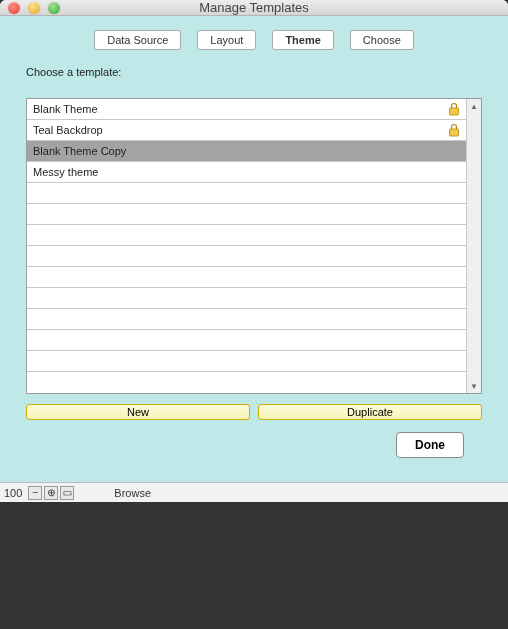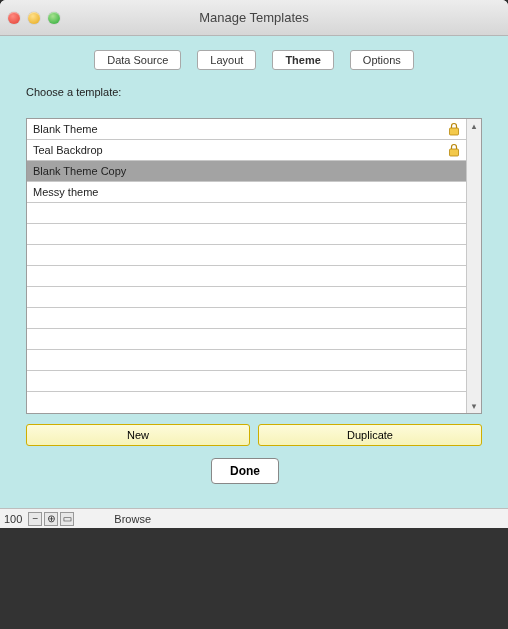--- a/index.html
+++ b/index.html
@@ -1,18 +1,18 @@
 <!DOCTYPE html>
 <html><head>
   <meta charset="utf-8">
   <style>
     * { margin: 0; padding: 0; box-sizing: border-box; font-family: "Lucida Grande", "Helvetica Neue", Arial, sans-serif; }
     body { background: #333; display: flex; align-items: flex-start; justify-content: center; }
     .window { width: 508px; background: #fff; border-radius: 6px 6px 0 0; box-shadow: 0 10px 40px rgba(0,0,0,.6); overflow: hidden; }
-    .titlebar { height: 36px; background: linear-gradient(#ededed,#d6d6d6); border-bottom: 1px solid #b5b5b5; display: flex; align-items: center; position: relative; }
+    .titlebar { height: 16px; background: linear-gradient(#ededed,#d6d6d6); border-bottom: 1px solid #b5b5b5; display: flex; align-items: center; position: relative; }
     .traffic { display: flex; gap: 8px; padding-left: 8px; }
     .tl { width: 12px; height: 12px; border-radius: 50%; box-shadow: inset 0 1px 0 rgba(255,255,255,.4), 0 0 1px rgba(0,0,0,.4); }
     .tl.close { background: radial-gradient(circle at 40% 35%, #ff8a80, #e33e32); }
     .tl.min { background: radial-gradient(circle at 40% 35%, #ffe08a, #e6a817); }
     .tl.zoom { background: radial-gradient(circle at 40% 35%, #a8e28f, #27aa35); }
     .title { position: absolute; left: 0; right: 0; text-align: center; font-size: 13px; color: #444; pointer-events: none; }
     .body { background: #bfe8e8; padding: 14px 12px 14px 12px; }
     .tabs { display: flex; gap: 16px; justify-content: center; margin-bottom: 10px; }
     .tab { background: #fff; border: 1px solid #a8a8a8; border-radius: 3px; padding: 3px 12px; font-size: 11px; cursor: pointer; color: #333; }
     .tab.active { font-weight: bold; }
@@ -21,22 +21,22 @@
     .listwrap { display: flex; border: 1px solid #9c9c9c; background: #fff; }
     .list { flex: 1; }
     .row { height: 21px; border-bottom: 1px solid #c8c8c8; display: flex; align-items: center; padding: 0 6px; font-size: 11px; color: #222; position: relative; cursor: pointer; }
     .row:last-child { border-bottom: none; }
     .row.selected { background: #a3a3a3; }
     .row .lock { margin-left: auto; }
     .scrolltrack { width: 15px; background: #efefef; border-left: 1px solid #c8c8c8; display: flex; flex-direction: column; align-items: center; }
     .sbarrow { width: 100%; height: 14px; display:flex; align-items:center; justify-content:center; font-size:9px; color:#666; }
     .sbtrack { flex:1; }
     .actions { display: flex; gap: 8px; margin-top: 10px; padding: 0 0; }
-    .actbtn { flex:1; background: linear-gradient(#fdfbda,#f7f3b8); border:1px solid #cfae00; border-radius:3px; height:22px; font-size:11px; cursor:pointer; }
-    .donebar { display:flex; justify-content:center; padding: 12px 18px 0 0; }
+    .actbtn { flex:1; background: linear-gradient(#fdfbda,#f7f3b8); border:1px solid #cfae00; border-radius:3px; height:16px; font-size:11px; cursor:pointer; }
+    .donebar { display:flex; justify-content:flex-end; padding: 12px 18px 0 0; }
     .done { background:#fff; border:1px solid #888; border-radius:4px; padding:5px 18px; font-size:12px; font-weight:bold; cursor:pointer; }
     .statusbar { height:20px; background:#f2f2f2; border-top:1px solid #bdbdbd; display:flex; align-items:center; font-size:11px; color:#333; }
     .zoom { padding:0 4px; }
     .zctl { width:14px; height:14px; border:1px solid #999; background:#e8e8e8; display:inline-flex; align-items:center; justify-content:center; font-size:10px; margin-left:2px; cursor:pointer; }
     .mode { margin-left: 40px; }
     .lock svg { display:block; }
   </style>
 </head>
 <body>
 
@@ -48,21 +48,21 @@
       <div class="tl zoom"></div>
     </div>
     <div class="title">Manage Templates</div>
   </div>
 
   <div class="body">
     <div class="tabs">
       <div class="tab">Data Source</div>
       <div class="tab">Layout</div>
       <div class="tab active">Theme</div>
-      <div class="tab">Options</div>
+      <div class="tab">Choose</div>
     </div>
 
     <div class="panel">
       <div class="label">Choose a template:</div>
       <div class="listwrap">
         <div class="list" id="template-list">
             <div class="row">
               <span>Blank Theme</span>
               <span class="lock">
                 <svg width="12" height="14" viewBox="0 0 12 14">

